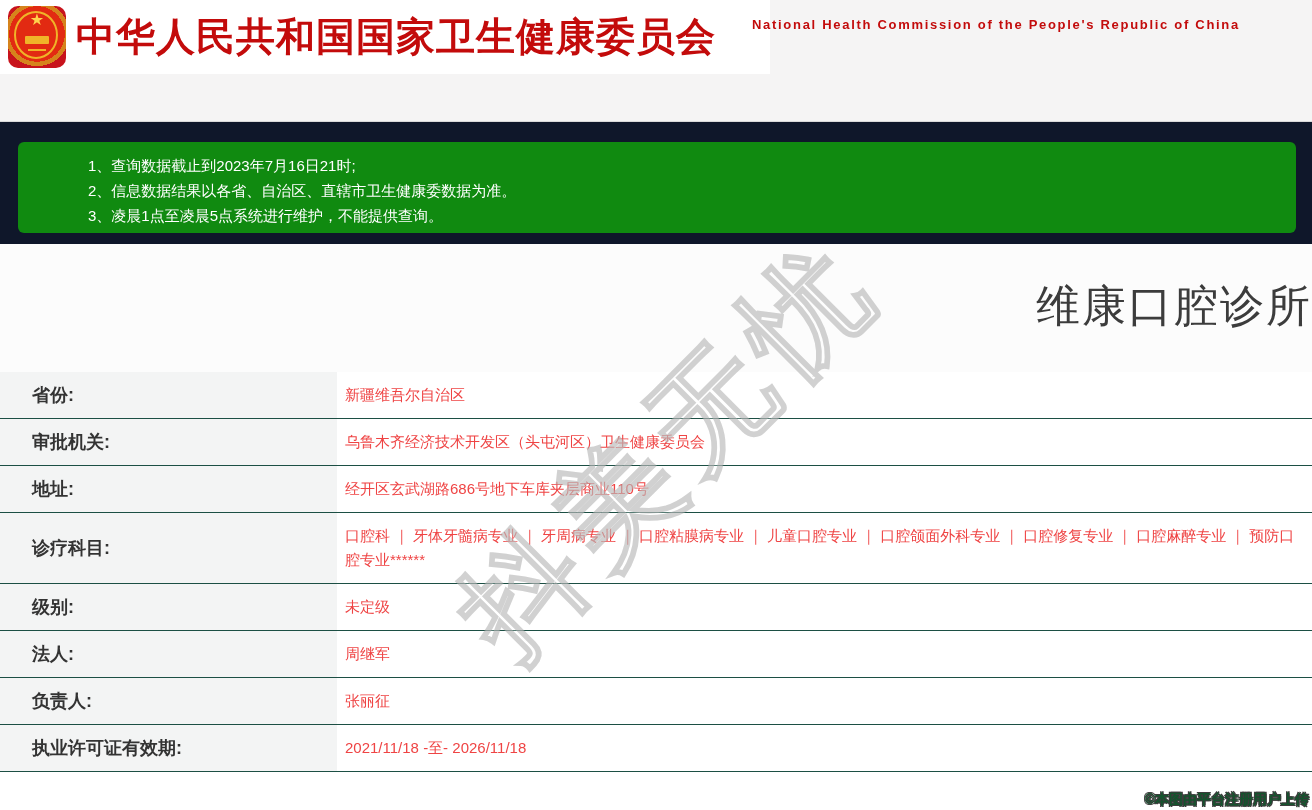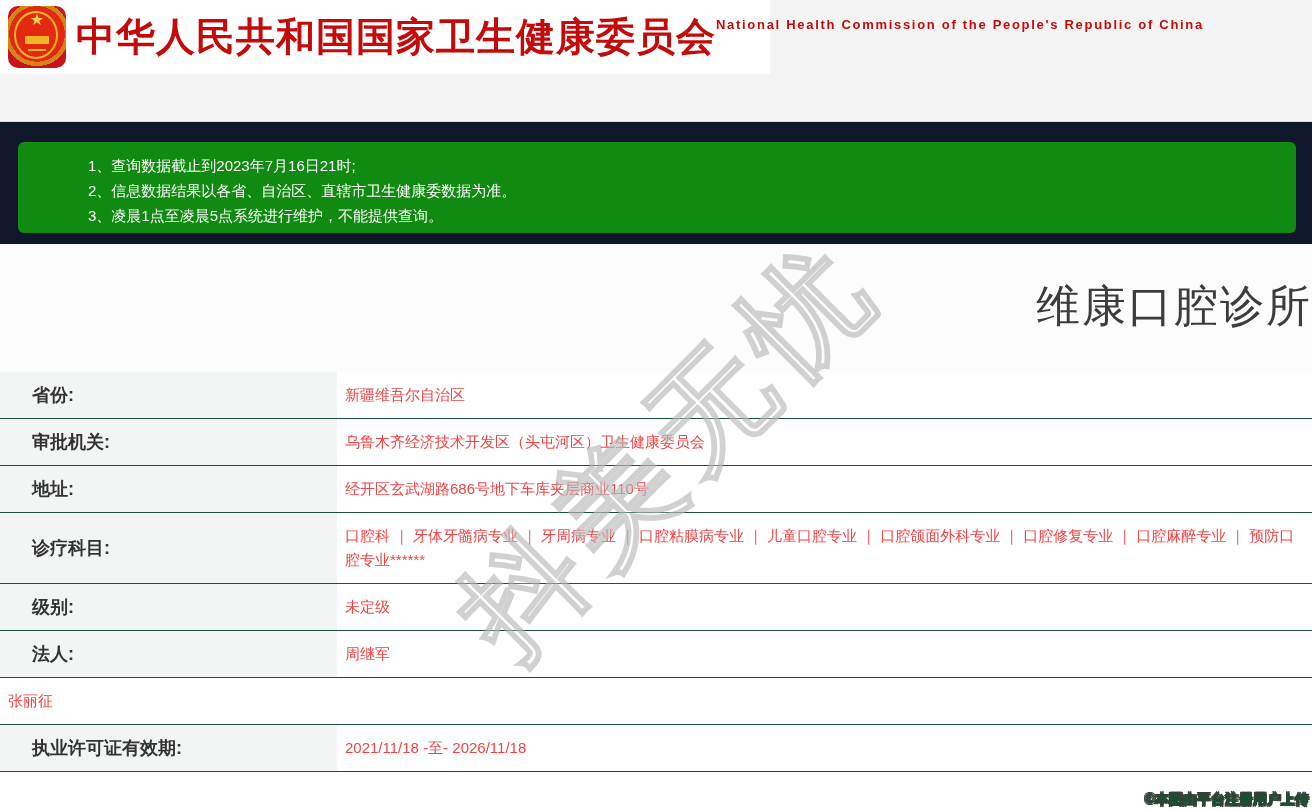--- a/index.html
+++ b/index.html
@@ -36,21 +36,21 @@
     background: #f0b428; border-radius: 1px;
     box-shadow: 0 10px 0 -3px #f0b428;
   }
   .header-titles { display: flex; flex-direction: row; }
   .title-cn {
     color: #c30b0b; font-size: 39px; font-weight: bold;
     letter-spacing: 1px; line-height: 44px; white-space: nowrap;
   }
   .title-en {
     color: #c30b0b; font-size: 13px; font-weight: bold;
-    letter-spacing: 1.7px; margin-top: 2px; white-space: nowrap;
+    letter-spacing: 1.7px; margin-top: 2px; white-space: nowrap; margin-left: 36px;
   }
 
   
   .top-gap { height: 48px; background: #f5f4f4; border-bottom: 1px solid #dadada; }
 
   
   .notice-section { background: #0f172a; padding: 20px 16px 11px 18px; }
   .notice-box {
     background: #108a10; border-radius: 6px; height: 91px;
     color: #ffffff; font-size: 15px; line-height: 25px;
@@ -151,20 +151,21 @@
     </div>
     <div class="info-row">
       <div class="cell-label">级别:</div>
       <div class="cell-value">未定级</div>
     </div>
     <div class="info-row">
       <div class="cell-label">法人:</div>
       <div class="cell-value">周继军</div>
     </div>
     <div class="info-row">
+      <div class="cell-label">负责人:</div>
       <div class="cell-value">张丽征</div>
     </div>
     <div class="info-row">
       <div class="cell-label">执业许可证有效期:</div>
       <div class="cell-value">2021/11/18 -至- 2026/11/18</div>
     </div>
   </div>
 </div>
 
 <div class="wm-diagonal">抖美无忧</div>

